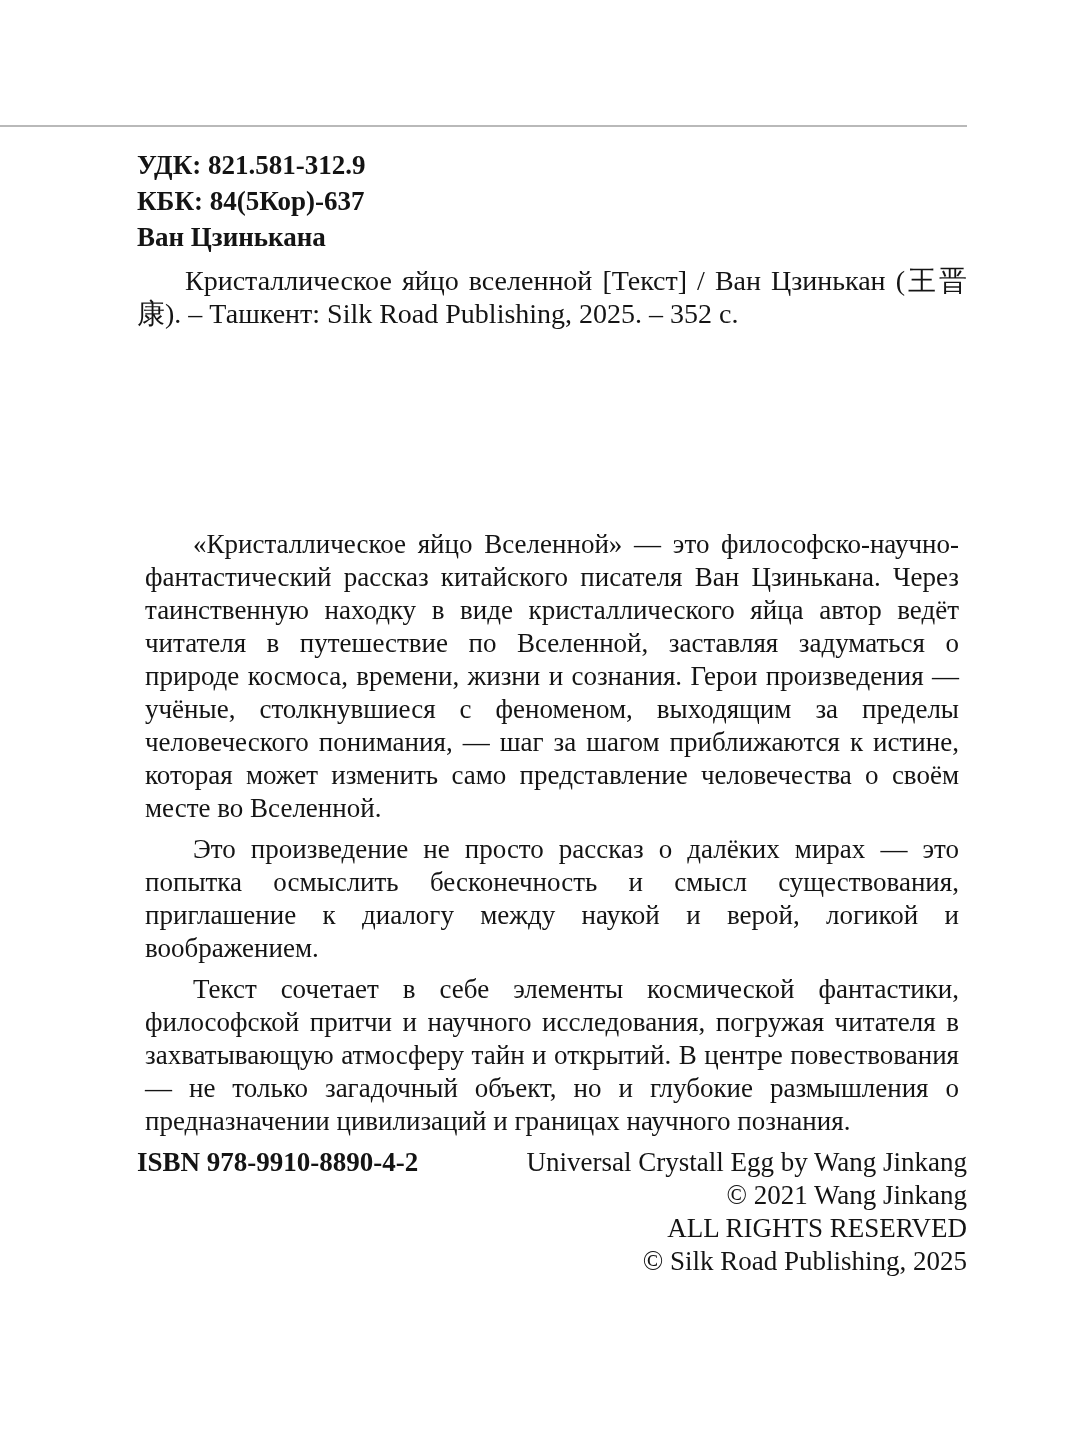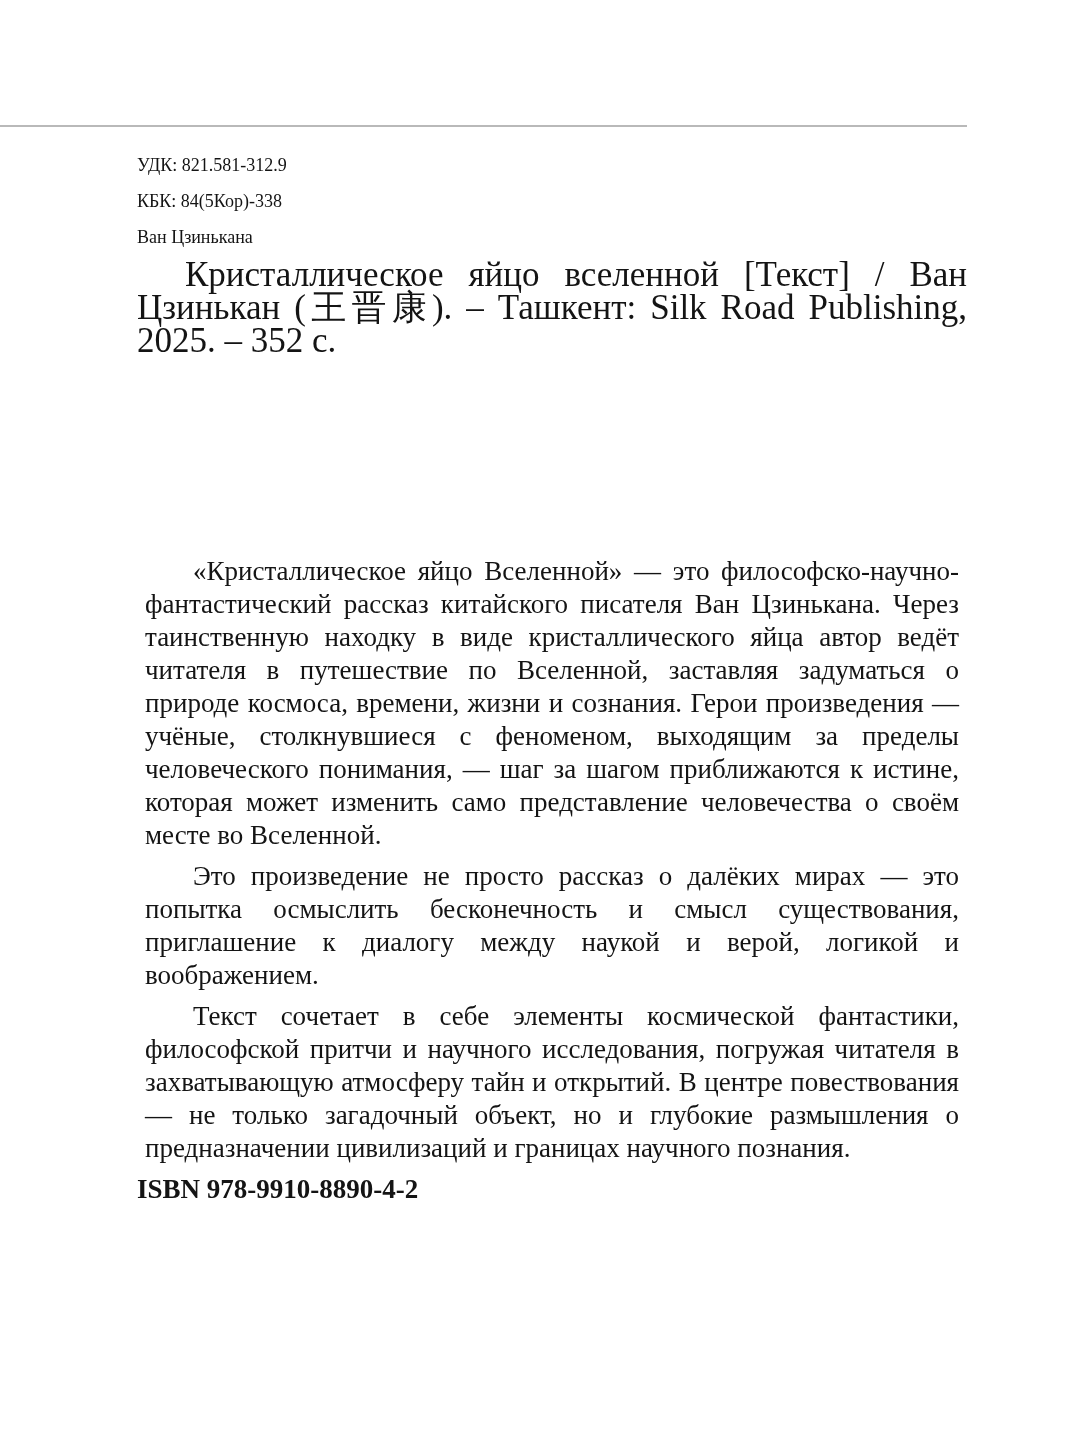--- a/index.html
+++ b/index.html
@@ -24,28 +24,28 @@
     height: 2px;
     background: #b9b9b9;
   }
   .content {
     position: absolute;
     left: 137px;
     top: 147px;
     width: 830px;
   }
   .imprint-line {
-    font-weight: normal;
-    font-size: 18px;
+    font-weight: bold;
+    font-size: 27px;
     line-height: 36px;
     white-space: nowrap;
   }
   .bib-entry {
-    margin: 3px 0 0 0;
-    font-size: 35px;
+    margin: 9px 0 0 0;
+    font-size: 28px;
     line-height: 33px;
     text-align: justify;
     text-indent: 48px;
   }
   .annotation {
     margin-top: 198px;
     font-size: 27px;
     line-height: 33px;
     text-align: justify;
   }
@@ -74,29 +74,35 @@
 <body>
 
 <div class="page">
 
   <div class="top-rule"></div>
 
   <div class="content">
 
     <div>
       <div class="imprint-line">УДК: 821.581-312.9</div>
-      <div class="imprint-line">КБК: 84(5Кор)-338</div>
+      <div class="imprint-line">КБК: 84(5Кор)-637</div>
       <div class="imprint-line">Ван Цзинькана</div>
       <p class="bib-entry">Кристаллическое яйцо вселенной [Текст] / Ван Цзинькан (王晋康). – Ташкент: Silk Road Publishing, 2025. – 352 с.</p>
     </div>
 
     <div class="annotation">
       <p>«Кристаллическое яйцо Вселенной» — это философско-научно-фантастический рассказ китайского писателя Ван Цзинькана. Через таинственную находку в виде кристаллического яйца автор ведёт читателя в путешествие по Вселенной, заставляя задуматься о природе космоса, времени, жизни и сознания. Герои произведения — учёные, столкнувшиеся с феноменом, выходящим за пределы человеческого понимания, — шаг за шагом приближаются к истине, которая может изменить само представление человечества о своём месте во Вселенной.</p>
       <p>Это произведение не просто рассказ о далёких мирах — это попытка осмыслить бесконечность и смысл существования, приглашение к диалогу между наукой и верой, логикой и воображением.</p>
       <p>Текст сочетает в себе элементы космической фантастики, философской притчи и научного исследования, погружая читателя в захватывающую атмосферу тайн и открытий. В центре повествования — не только загадочный объект, но и глубокие размышления о предназначении цивилизаций и границах научного познания.</p>
     </div>
 
     <div class="footer">
       <div class="isbn">ISBN 978-9910-8890-4-2</div>
+      <div class="rights">
+        <div>Universal Crystall Egg by Wang Jinkang</div>
+        <div>© 2021 Wang Jinkang</div>
+        <div>ALL RIGHTS RESERVED</div>
+        <div>© Silk Road Publishing, 2025</div>
+      </div>
     </div>
 
   </div>
 </div>
 
 </body></html>

